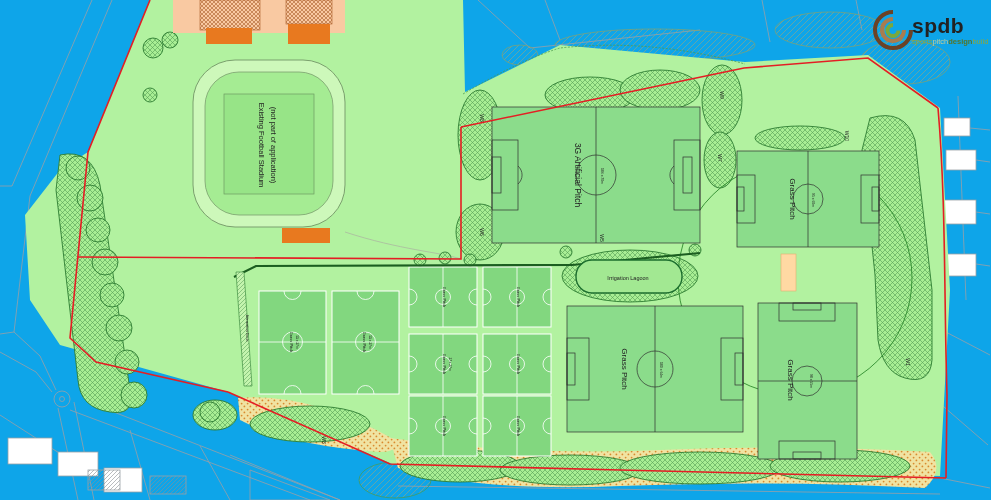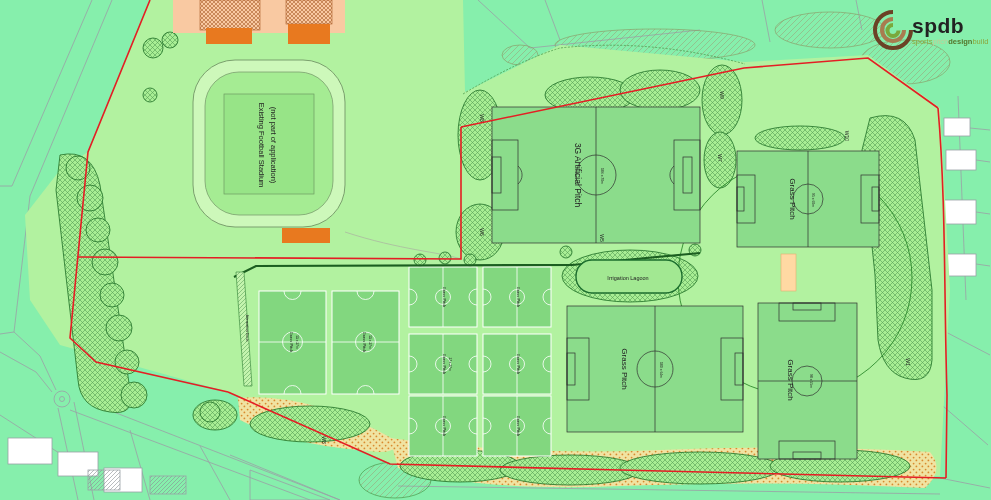--- a/index.html
+++ b/index.html
@@ -1,16 +1,16 @@
 <!DOCTYPE html>
 <html><head>
 <meta charset="utf-8">
 <style>
   html,body{margin:0;padding:0;background:#fff;}
-  #stage{width:991px;height:500px;position:relative;overflow:hidden;background:#86efac;
+  #stage{width:991px;height:500px;position:relative;overflow:hidden;background:#0ea5e9;
          font-family:"Liberation Sans", sans-serif;}
   svg text{font-family:"Liberation Sans", sans-serif;fill:#222;}
 </style>
 </head>
 <body>
 
 <div id="stage">
 <svg width="991" height="500" viewBox="0 0 991 500">
   <defs>
     <pattern id="veg" width="5" height="5" patternUnits="userSpaceOnUse">

